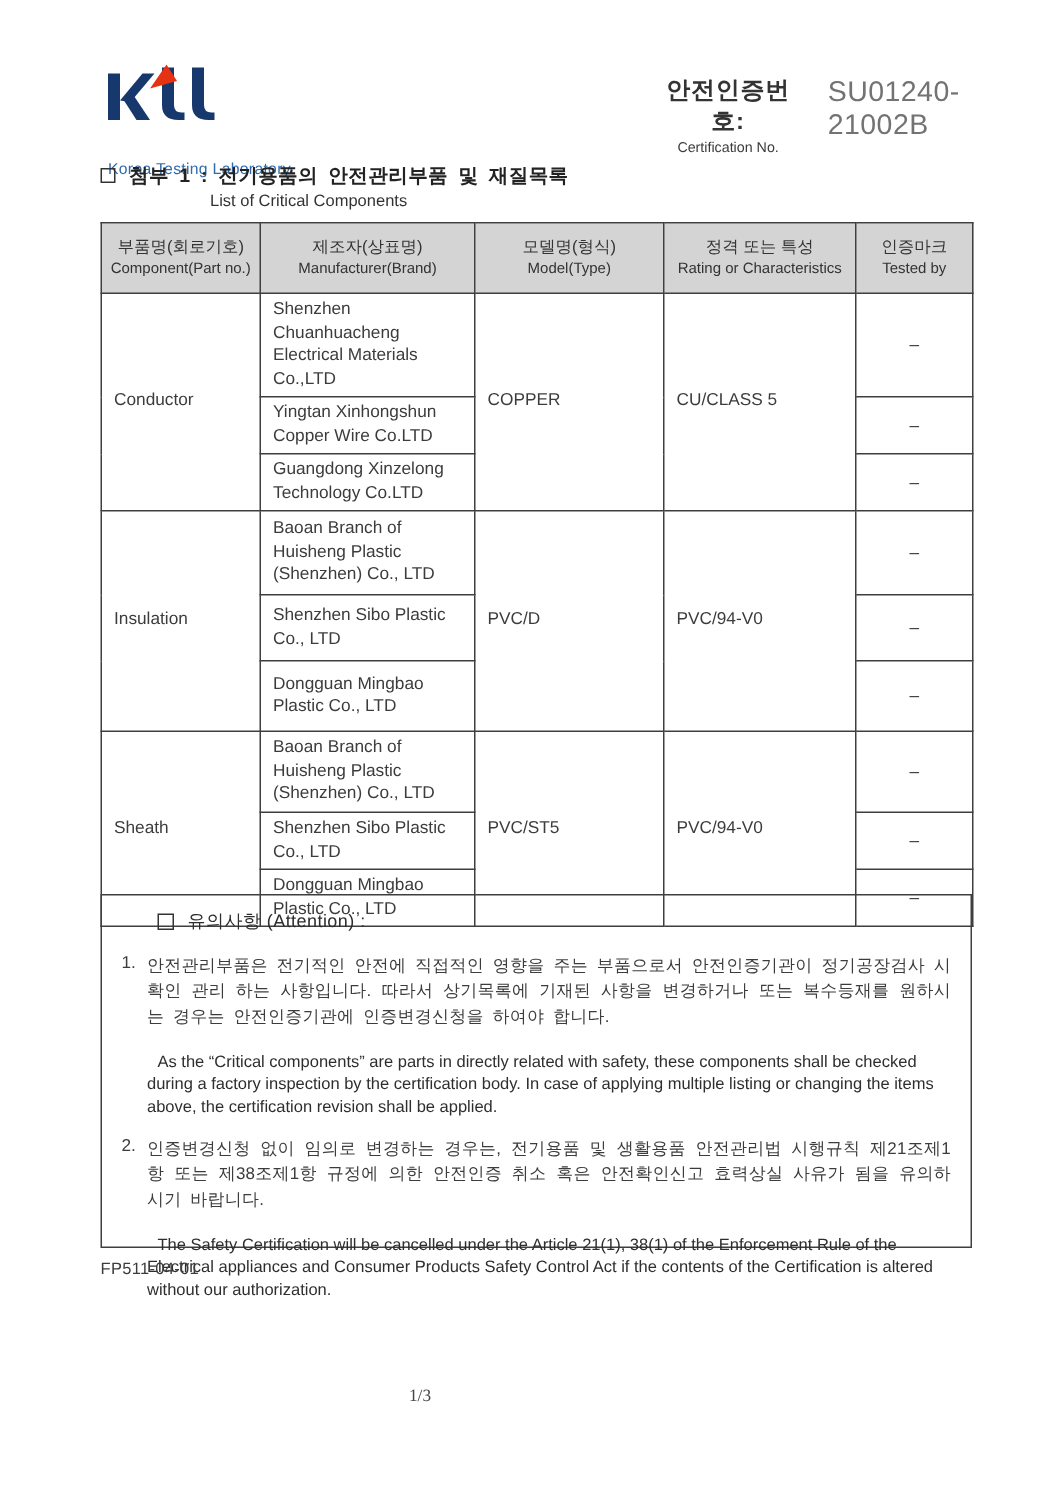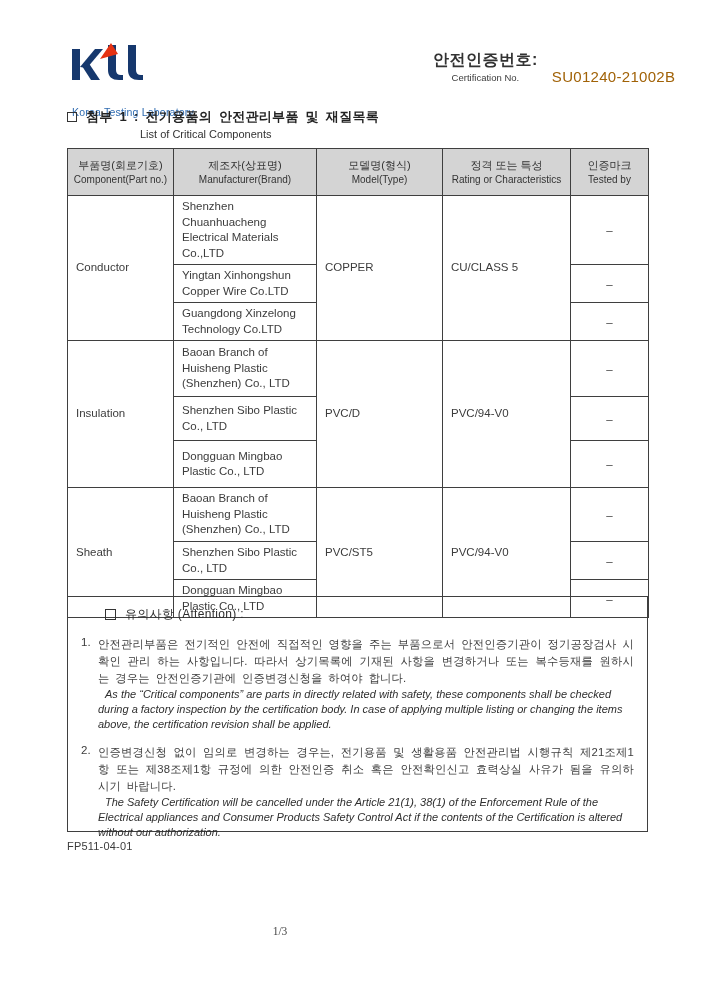--- a/index.html
+++ b/index.html
@@ -21,21 +21,21 @@
     font-size: 10.5px; color: #2f6bb0; letter-spacing: 0.2px;
   }
 
   .cert-block {
     position: absolute; left: 433px; top: 50px;
     display: flex; align-items: flex-start;
   }
   .cert-labels { text-align: center; }
   .cert-label-ko { font-weight: bold; font-size: 16px; color: #333; letter-spacing: 0.5px; }
   .cert-label-en { font-size: 9.5px; color: #3c3c3c; margin-top: 1px; }
-  .cert-number { font-size: 15px; color: #a16207; margin-left: 14px; margin-top: 18px; letter-spacing: 0.3px; }
+  .cert-number { font-size: 19px; color: #737373; margin-left: 14px; margin-top: 1px; letter-spacing: 0.3px; }
 
   
   .doc-title { position: absolute; left: 67px; top: 108px; }
   .doc-title-row { display: flex; align-items: center; }
   .checkbox {
     display: inline-block; width: 10px; height: 10px;
     border: 1.5px solid #333; margin-right: 9px; flex: 0 0 auto;
   }
   .doc-title-ko { font-weight: bold; font-size: 13px; color: #222; word-spacing: 3px; letter-spacing: 0.3px; }
   .doc-title-en { font-size: 11px; color: #333; margin-left: 73px; margin-top: 2px; }
@@ -71,22 +71,22 @@
   .attention-header .checkbox { width: 11px; height: 11px; border-width: 1.5px; }
   .attention-title { font-size: 12px; color: #2e2e2e; letter-spacing: 0.3px; }
   .att-item { display: flex; margin-top: 13px; }
   .att-no { width: 17px; flex: 0 0 auto; font-size: 11.5px; color: #3c3c3c; }
   .att-body { flex: 1; }
   .att-ko {
     font-size: 11.3px; line-height: 1.52; color: #3c3c3c;
     word-spacing: 2.5px; letter-spacing: 0.2px; text-align: justify;
   }
   .att-en {
-    font-size: 11px; font-style: italic; line-height: 1.32;
-    color: #2e2e2e; margin-top: 0; text-indent: 7px;
+    font-size: 11px; line-height: 1.32;
+    color: #2e2e2e; margin-top: 14px; text-indent: 7px;
   }
 
   
   .form-no { position: absolute; left: 67px; top: 840px; font-size: 11px; color: #3c3c3c; letter-spacing: 0.2px; }
   .page-no {
     position: absolute; left: 0; top: 925px; width: 560px;
     text-align: center; font-size: 11.5px; color: #444;
     font-family: "Liberation Serif", "DejaVu Serif", serif;
   }
 </style>

